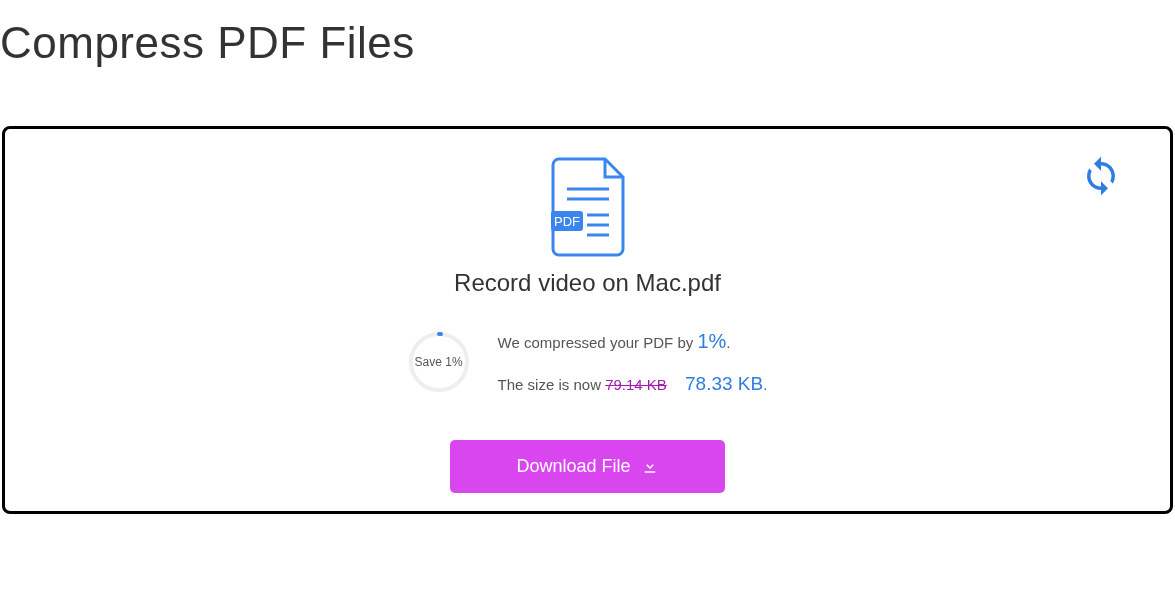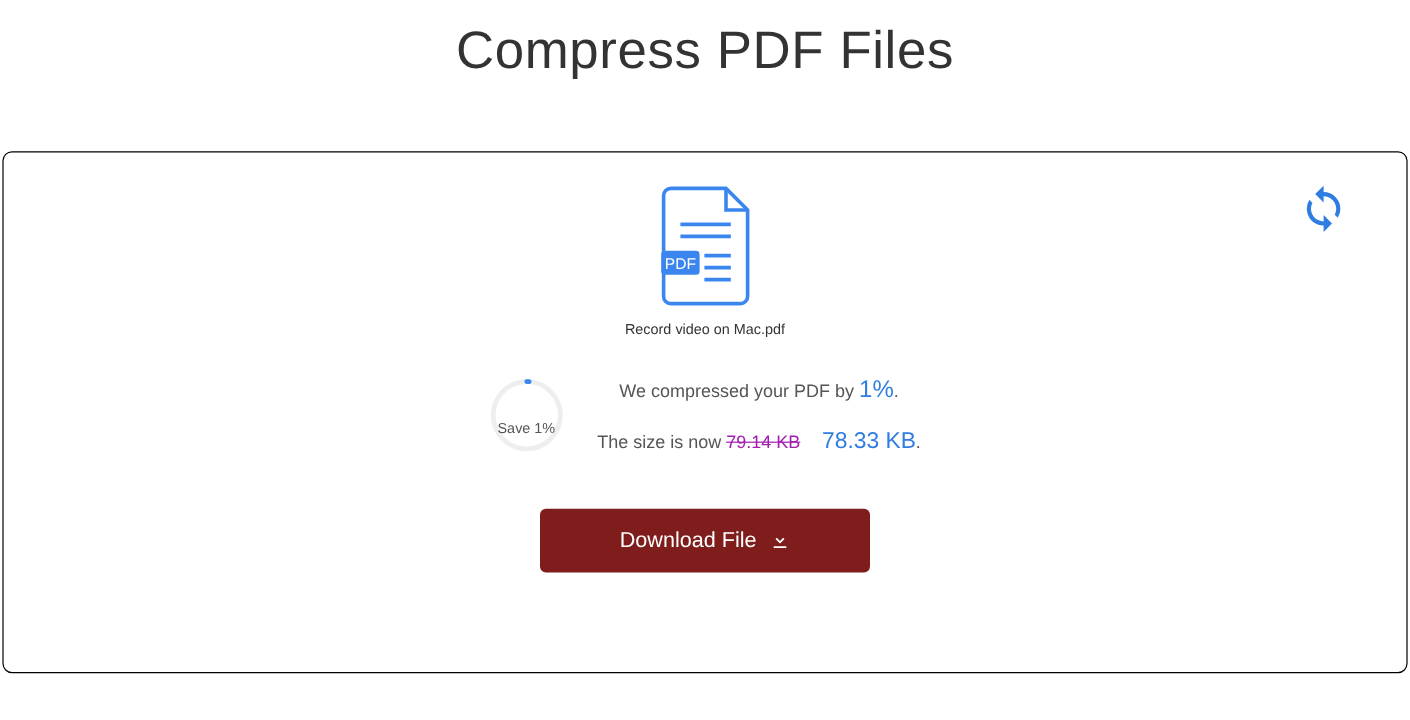--- a/index.html
+++ b/index.html
@@ -8,45 +8,45 @@
       box-sizing: border-box;
     }
     body {
       font-family: -apple-system, BlinkMacSystemFont, "Segoe UI", Helvetica, Arial, sans-serif;
       background: #ffffff;
       width: 1175px;
       height: 600px;
       overflow: hidden;
     }
     .header {
-      text-align: center;
+      text-align: left;
       padding-top: 18px;
       padding-bottom: 30px;
     }
     .main-title {
       font-size: 44px;
       font-weight: 400;
       color: #333333;
       letter-spacing: 0.5px;
       margin-bottom: 28px;
     }
     .sub-title {
       font-size: 18px;
       color: #666666;
       font-weight: 400;
     }
     .panel {
-      border: 1px solid #000000;
+      border: 3px solid #000000;
       border-radius: 8px;
       margin: 0 2px;
       padding-top: 28px;
       padding-bottom: 62px;
       position: relative;
       text-align: center;
-      height: 435px;
+      height: 388px;
     }
     .refresh-btn {
       position: absolute;
       top: 26px;
       right: 48px;
       width: 42px;
       height: 42px;
       cursor: pointer;
       color: #2f7de1;
     }
@@ -54,21 +54,21 @@
       display: flex;
       justify-content: center;
       margin-bottom: 12px;
     }
     .pdf-icon svg {
       width: 78px;
       height: 100px;
       display: block;
     }
     .file-name {
-      font-size: 12px;
+      font-size: 24px;
       color: #333333;
       margin-bottom: 30px;
     }
     .result-row {
       display: flex;
       justify-content: center;
       align-items: center;
       gap: 28px;
       margin-bottom: 42px;
     }
@@ -77,32 +77,32 @@
       width: 62px;
       height: 62px;
     }
     .ring-wrap svg {
       width: 62px;
       height: 62px;
       transform: rotate(-90deg);
     }
     .ring-label {
       position: absolute;
-      top: 11px;
+      top: 0;
       left: 0;
       width: 100%;
       height: 100%;
       display: flex;
       align-items: center;
       justify-content: center;
       font-size: 12px;
       color: #555555;
     }
     .result-text {
-      text-align: center;
+      text-align: left;
       font-size: 15px;
       color: #555555;
       line-height: 1.4;
     }
     .result-line1 {
       margin-bottom: 16px;
     }
     .percent-value {
       color: #2f7de1;
       font-size: 20px;
@@ -114,21 +114,21 @@
     .new-size {
       color: #2f7de1;
       font-size: 19px;
       margin-left: 14px;
     }
     .download-btn {
       display: inline-flex;
       align-items: center;
       justify-content: center;
       gap: 10px;
-      background: #7f1d1d;
+      background: #d946ef;
       color: #ffffff;
       border: none;
       border-radius: 5px;
       font-size: 18px;
       font-weight: 400;
       padding: 16px 66px;
       cursor: pointer;
     }
     .download-btn .dl-icon {
       width: 18px;

